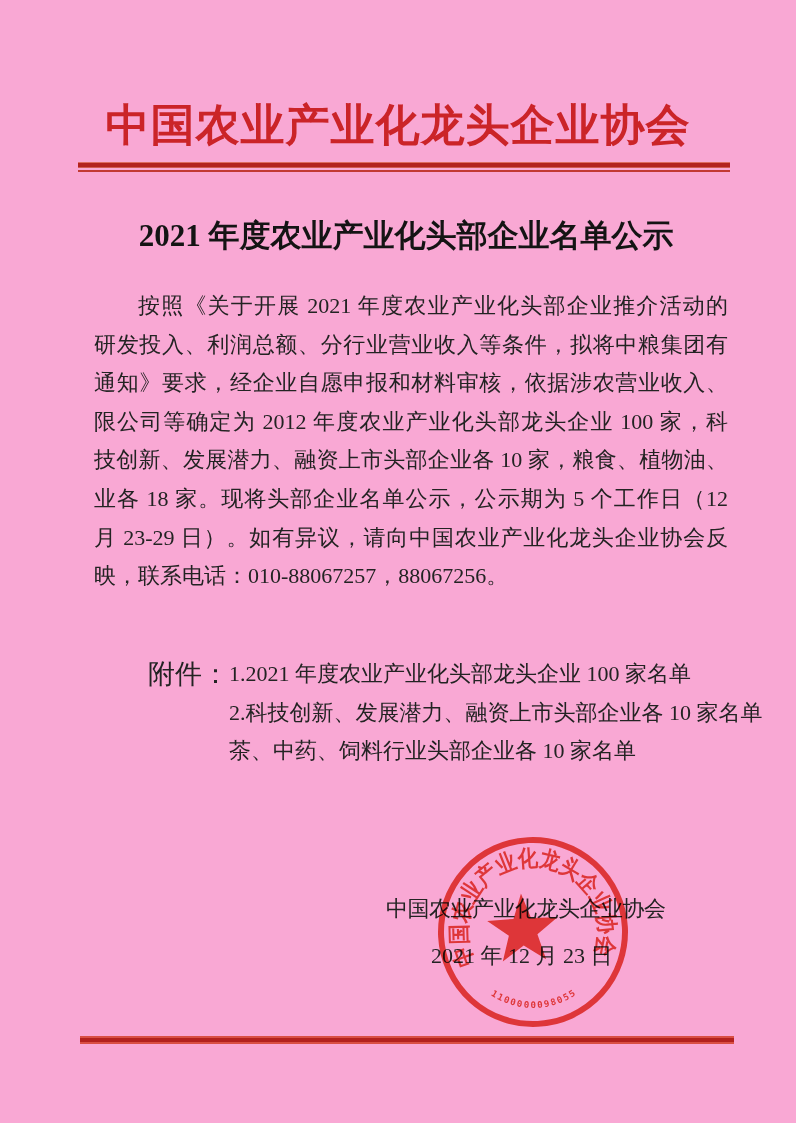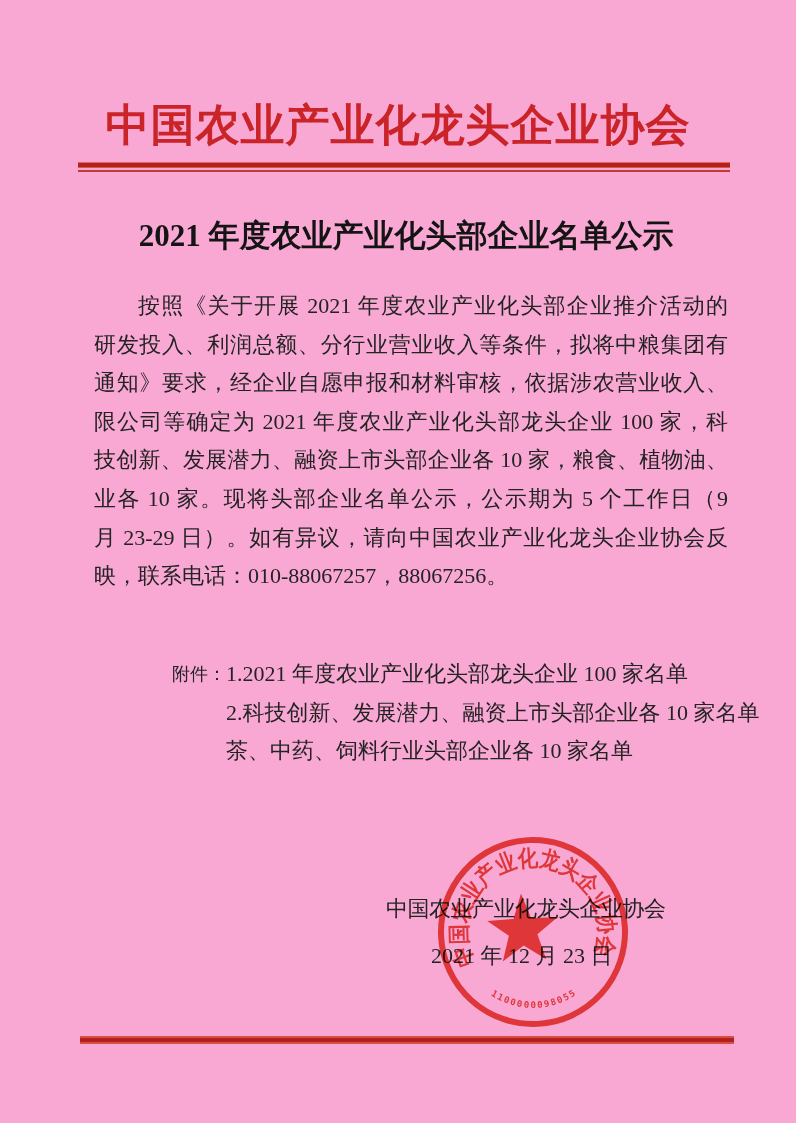--- a/index.html
+++ b/index.html
@@ -31,21 +31,21 @@
   .body-block{position:absolute;top:287px;left:78px;width:650px;color:#232323;}
   .body-line{
     font-size:22px;line-height:38.6px;height:38.6px;overflow:hidden;
     text-align:justify;text-align-last:justify;margin-left:16px;
   }
   .body-line.indent{text-indent:2em;}
   .body-line.last{text-align:left;text-align-last:left;}
 
   
   .attach{position:absolute;top:655px;left:148px;display:flex;color:#232323;}
-  .attach-label{font-size:18px;line-height:38.6px;white-space:nowrap;margin-left:24px;}
+  .attach-label{font-size:27px;line-height:38.6px;white-space:nowrap;}
   .attach-line{font-size:22px;line-height:38.6px;white-space:nowrap;}
 
   
   .sig-org{position:absolute;top:894px;left:386px;font-size:22px;color:#232323;white-space:nowrap;letter-spacing:-0.5px;}
   .sig-date{position:absolute;top:941px;left:431px;font-size:22px;color:#232323;white-space:nowrap;}
 
   
   .seal{
     position:absolute;left:433px;top:832px;width:200px;height:200px;
     mix-blend-mode:multiply;opacity:.88;transform:rotate(-3deg);
@@ -68,23 +68,23 @@
     <div class="thick"></div>
     <div class="thin"></div>
   </div>
 
   <div class="doc-title">2021 年度农业产业化头部企业名单公示</div>
 
   <div class="body-block">
     <div class="body-line indent">按照《关于开展 2021 年度农业产业化头部企业推介活动的</div>
     <div class="body-line">研发投入、利润总额、分行业营业收入等条件，拟将中粮集团有</div>
     <div class="body-line">通知》要求，经企业自愿申报和材料审核，依据涉农营业收入、</div>
-    <div class="body-line">限公司等确定为 2021 年度农业产业化头部龙头企业 100 家，科</div>
+    <div class="body-line">限公司等确定为 2012 年度农业产业化头部龙头企业 100 家，科</div>
     <div class="body-line">技创新、发展潜力、融资上市头部企业各 10 家，粮食、植物油、</div>
-    <div class="body-line">业各 10 家。现将头部企业名单公示，公示期为 5 个工作日（9</div>
+    <div class="body-line">业各 18 家。现将头部企业名单公示，公示期为 5 个工作日（12</div>
     <div class="body-line">月 23-29 日）。如有异议，请向中国农业产业化龙头企业协会反</div>
     <div class="body-line last">映，联系电话：010-88067257，88067256。</div>
   </div>
 
   <div class="attach">
     <span class="attach-label">附件：</span>
     <div class="attach-items">
       <div class="attach-line">1.2021 年度农业产业化头部龙头企业 100 家名单</div>
       <div class="attach-line">2.科技创新、发展潜力、融资上市头部企业各 10 家名单</div>
       <div class="attach-line">茶、中药、饲料行业头部企业各 10 家名单</div>

